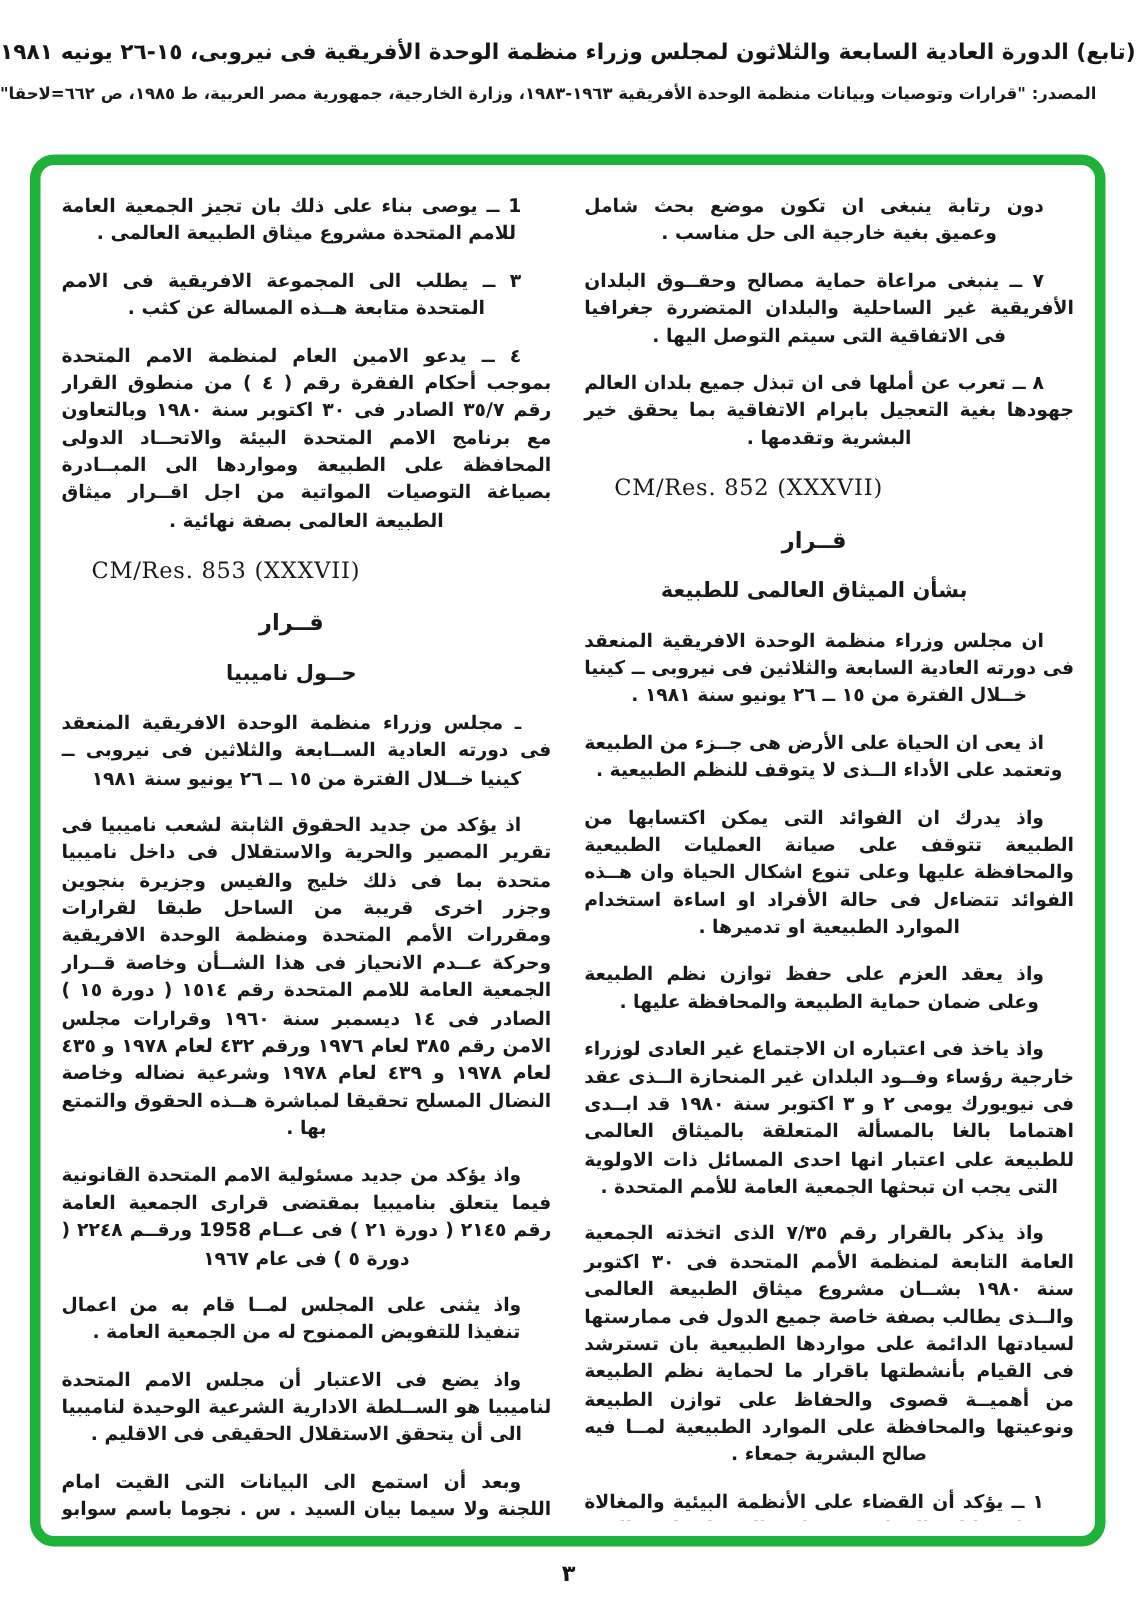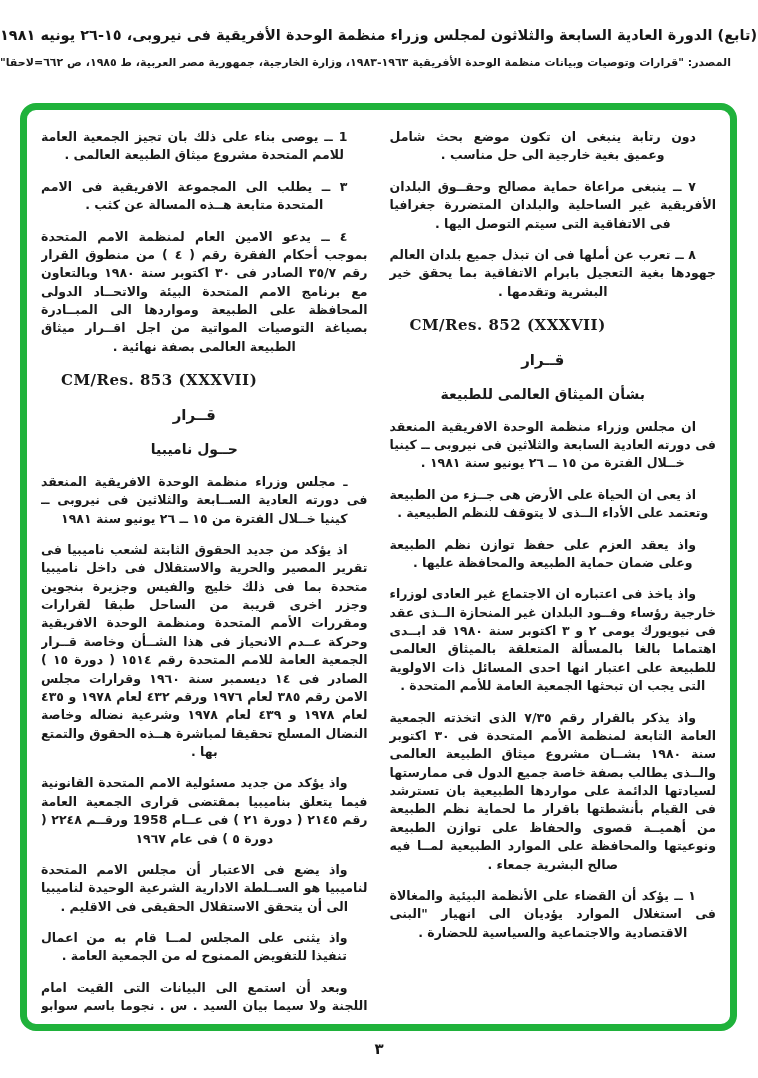--- a/index.html
+++ b/index.html
@@ -25,21 +25,21 @@
     display:flex;direction:rtl;gap:22px;height:100%;overflow:hidden;
   }
   .col{
     flex:1 1 0;direction:rtl;text-align:justify;text-align-last:center;
     font-size:12.5px;line-height:1.47;font-weight:bold;color:#1a1a1a;
   }
   .col p{margin:0 0 13px;text-indent:20px;}
   .res-ref{
     direction:ltr;text-align:center;text-align-last:left;text-indent:0;
     font-family:"DejaVu Serif","Liberation Serif",serif;
-    font-size:15px;font-weight:bold;letter-spacing:.5px;
+    font-size:15px;font-weight:normal;letter-spacing:.5px;
     margin:30px 0 22px;
   }
   .res-title{
     text-align-last:center;text-indent:0;
     font-size:15px;font-weight:bold;margin:0 0 20px;
   }
   .res-subtitle{
     text-align:center;text-align-last:center;text-indent:0;
     font-size:14px;font-weight:bold;margin:0 0 18px;
   }
@@ -61,37 +61,38 @@
 
     <section class="col">
       <p>دون رتابة ينبغى ان تكون موضع بحث شامل وعميق بغية خارجية الى حل مناسب .</p>
       <p>٧ ــ ينبغى مراعاة حماية مصالح وحقــوق البلدان الأفريقية غير الساحلية والبلدان المتضررة جغرافيا فى الاتفاقية التى سيتم التوصل اليها .</p>
       <p>٨ ــ تعرب عن أملها فى ان تبذل جميع بلدان العالم جهودها بغية التعجيل بابرام الاتفاقية بما يحقق خير البشرية وتقدمها .</p>
       <p class="res-ref">CM/Res. 852 (XXXVII)</p>
       <p class="res-title">قــرار</p>
       <p class="res-subtitle">بشأن الميثاق العالمى للطبيعة</p>
       <p>ان مجلس وزراء منظمة الوحدة الافريقية المنعقد فى دورته العادية السابعة والثلاثين فى نيروبى ــ كينيا خــلال الفترة من ١٥ ــ ٢٦ يونيو سنة ١٩٨١ .</p>
       <p>اذ يعى ان الحياة على الأرض هى جــزء من الطبيعة وتعتمد على الأداء الــذى لا يتوقف للنظم الطبيعية .</p>
+      <p>واذ يدرك ان الفوائد التى يمكن اكتسابها من الطبيعة تتوقف على صيانة العمليات الطبيعية والمحافظة عليها وعلى تنوع اشكال الحياة وان هــذه الفوائد تتضاءل فى حالة الأفراد او اساءة استخدام الموارد الطبيعية او تدميرها .</p>
       <p>واذ يعقد العزم على حفظ توازن نظم الطبيعة وعلى ضمان حماية الطبيعة والمحافظة عليها .</p>
       <p>واذ ياخذ فى اعتباره ان الاجتماع غير العادى لوزراء خارجية رؤساء وفــود البلدان غير المنحازة الــذى عقد فى نيويورك يومى ٢ و ٣ اكتوبر سنة ١٩٨٠ قد ابــدى اهتماما بالغا بالمسألة المتعلقة بالميثاق العالمى للطبيعة على اعتبار انها احدى المسائل ذات الاولوية التى يجب ان تبحثها الجمعية العامة للأمم المتحدة .</p>
       <p>واذ يذكر بالقرار رقم ٧/٣٥ الذى اتخذته الجمعية العامة التابعة لمنظمة الأمم المتحدة فى ٣٠ اكتوبر سنة ١٩٨٠ بشــان مشروع ميثاق الطبيعة العالمى والــذى يطالب بصفة خاصة جميع الدول فى ممارستها لسيادتها الدائمة على مواردها الطبيعية بان تسترشد فى القيام بأنشطتها باقرار ما لحماية نظم الطبيعة من أهميــة قصوى والحفاظ على توازن الطبيعة ونوعيتها والمحافظة على الموارد الطبيعية لمــا فيه صالح البشرية جمعاء .</p>
       <p>١ ــ يؤكد أن القضاء على الأنظمة البيئية والمغالاة فى استغلال الموارد يؤديان الى انهيار "البنى الاقتصادية والاجتماعية والسياسية للحضارة .</p>
     </section>
 
     <section class="col">
       <p>1 ــ يوصى بناء على ذلك بان تجيز الجمعية العامة للامم المتحدة مشروع ميثاق الطبيعة العالمى .</p>
       <p>٣ ــ يطلب الى المجموعة الافريقية فى الامم المتحدة متابعة هــذه المسالة عن كثب .</p>
       <p>٤ ــ يدعو الامين العام لمنظمة الامم المتحدة بموجب أحكام الفقرة رقم ( ٤ ) من منطوق القرار رقم ٣٥/٧ الصادر فى ٣٠ اكتوبر سنة ١٩٨٠ وبالتعاون مع برنامج الامم المتحدة البيئة والاتحــاد الدولى المحافظة على الطبيعة ومواردها الى المبــادرة بصياغة التوصيات المواتية من اجل اقــرار ميثاق الطبيعة العالمى بصفة نهائية .</p>
       <p class="res-ref">CM/Res. 853 (XXXVII)</p>
       <p class="res-title">قــرار</p>
       <p class="res-subtitle">حــول ناميبيا</p>
       <p>ـ مجلس وزراء منظمة الوحدة الافريقية المنعقد فى دورته العادية الســابعة والثلاثين فى نيروبى ــ كينيا خــلال الفترة من ١٥ ــ ٢٦ يونيو سنة ١٩٨١</p>
       <p>اذ يؤكد من جديد الحقوق الثابتة لشعب ناميبيا فى تقرير المصير والحرية والاستقلال فى داخل ناميبيا متحدة بما فى ذلك خليج والفيس وجزيرة بنجوين وجزر اخرى قريبة من الساحل طبقا لقرارات ومقررات الأمم المتحدة ومنظمة الوحدة الافريقية وحركة عــدم الانحياز فى هذا الشــأن وخاصة قــرار الجمعية العامة للامم المتحدة رقم ١٥١٤ ( دورة ١٥ ) الصادر فى ١٤ ديسمبر سنة ١٩٦٠ وقرارات مجلس الامن رقم ٣٨٥ لعام ١٩٧٦ ورقم ٤٣٢ لعام ١٩٧٨ و ٤٣٥ لعام ١٩٧٨ و ٤٣٩ لعام ١٩٧٨ وشرعية نضاله وخاصة النضال المسلح تحقيقا لمباشرة هــذه الحقوق والتمتع بها .</p>
       <p>واذ يؤكد من جديد مسئولية الامم المتحدة القانونية فيما يتعلق بناميبيا بمقتضى قرارى الجمعية العامة رقم ٢١٤٥ ( دورة ٢١ ) فى عــام 1958 ورقــم ٢٢٤٨ ( دورة ٥ ) فى عام ١٩٦٧</p>
+      <p>واذ يثنى على المجلس لمــا قام به من اعمال تنفيذا للتفويض الممنوح له من الجمعية العامة .</p>
       <p>واذ يضع فى الاعتبار أن مجلس الامم المتحدة لناميبيا هو الســلطة الادارية الشرعية الوحيدة لناميبيا الى أن يتحقق الاستقلال الحقيقى فى الاقليم .</p>
-      <p>واذ يثنى على المجلس لمــا قام به من اعمال تنفيذا للتفويض الممنوح له من الجمعية العامة .</p>
       <p>وبعد أن استمع الى البيانات التى القيت امام اللجنة ولا سيما بيان السيد . س . نجوما باسم سوابو وهى الممثل الشرعى الحقيقى الوحيد لشعب ناميبيا .</p>
     </section>
 
   </div>
 </div>
 
 <div class="page-number">٣</div>
 
 </body></html>

